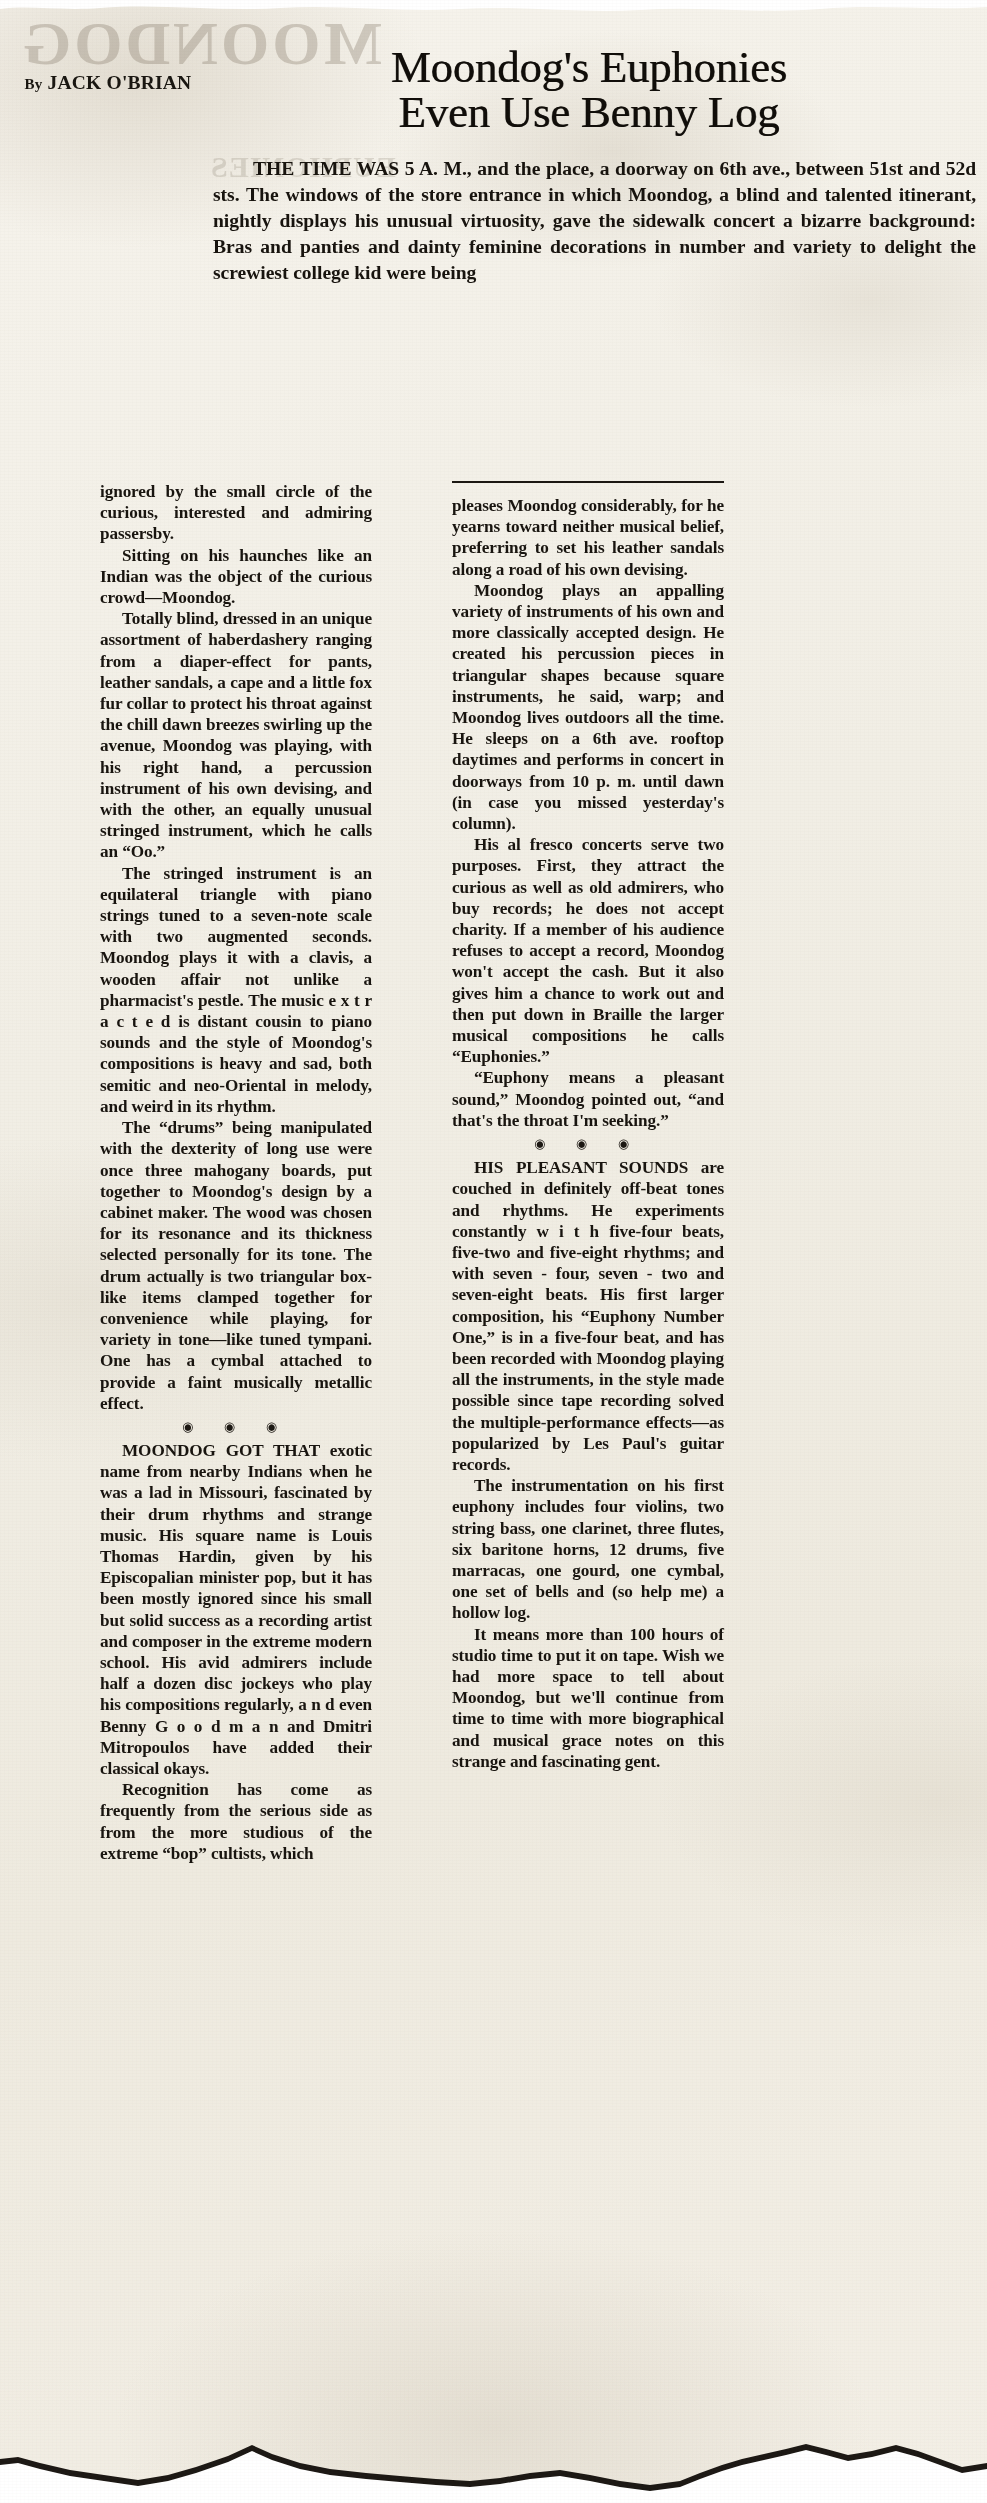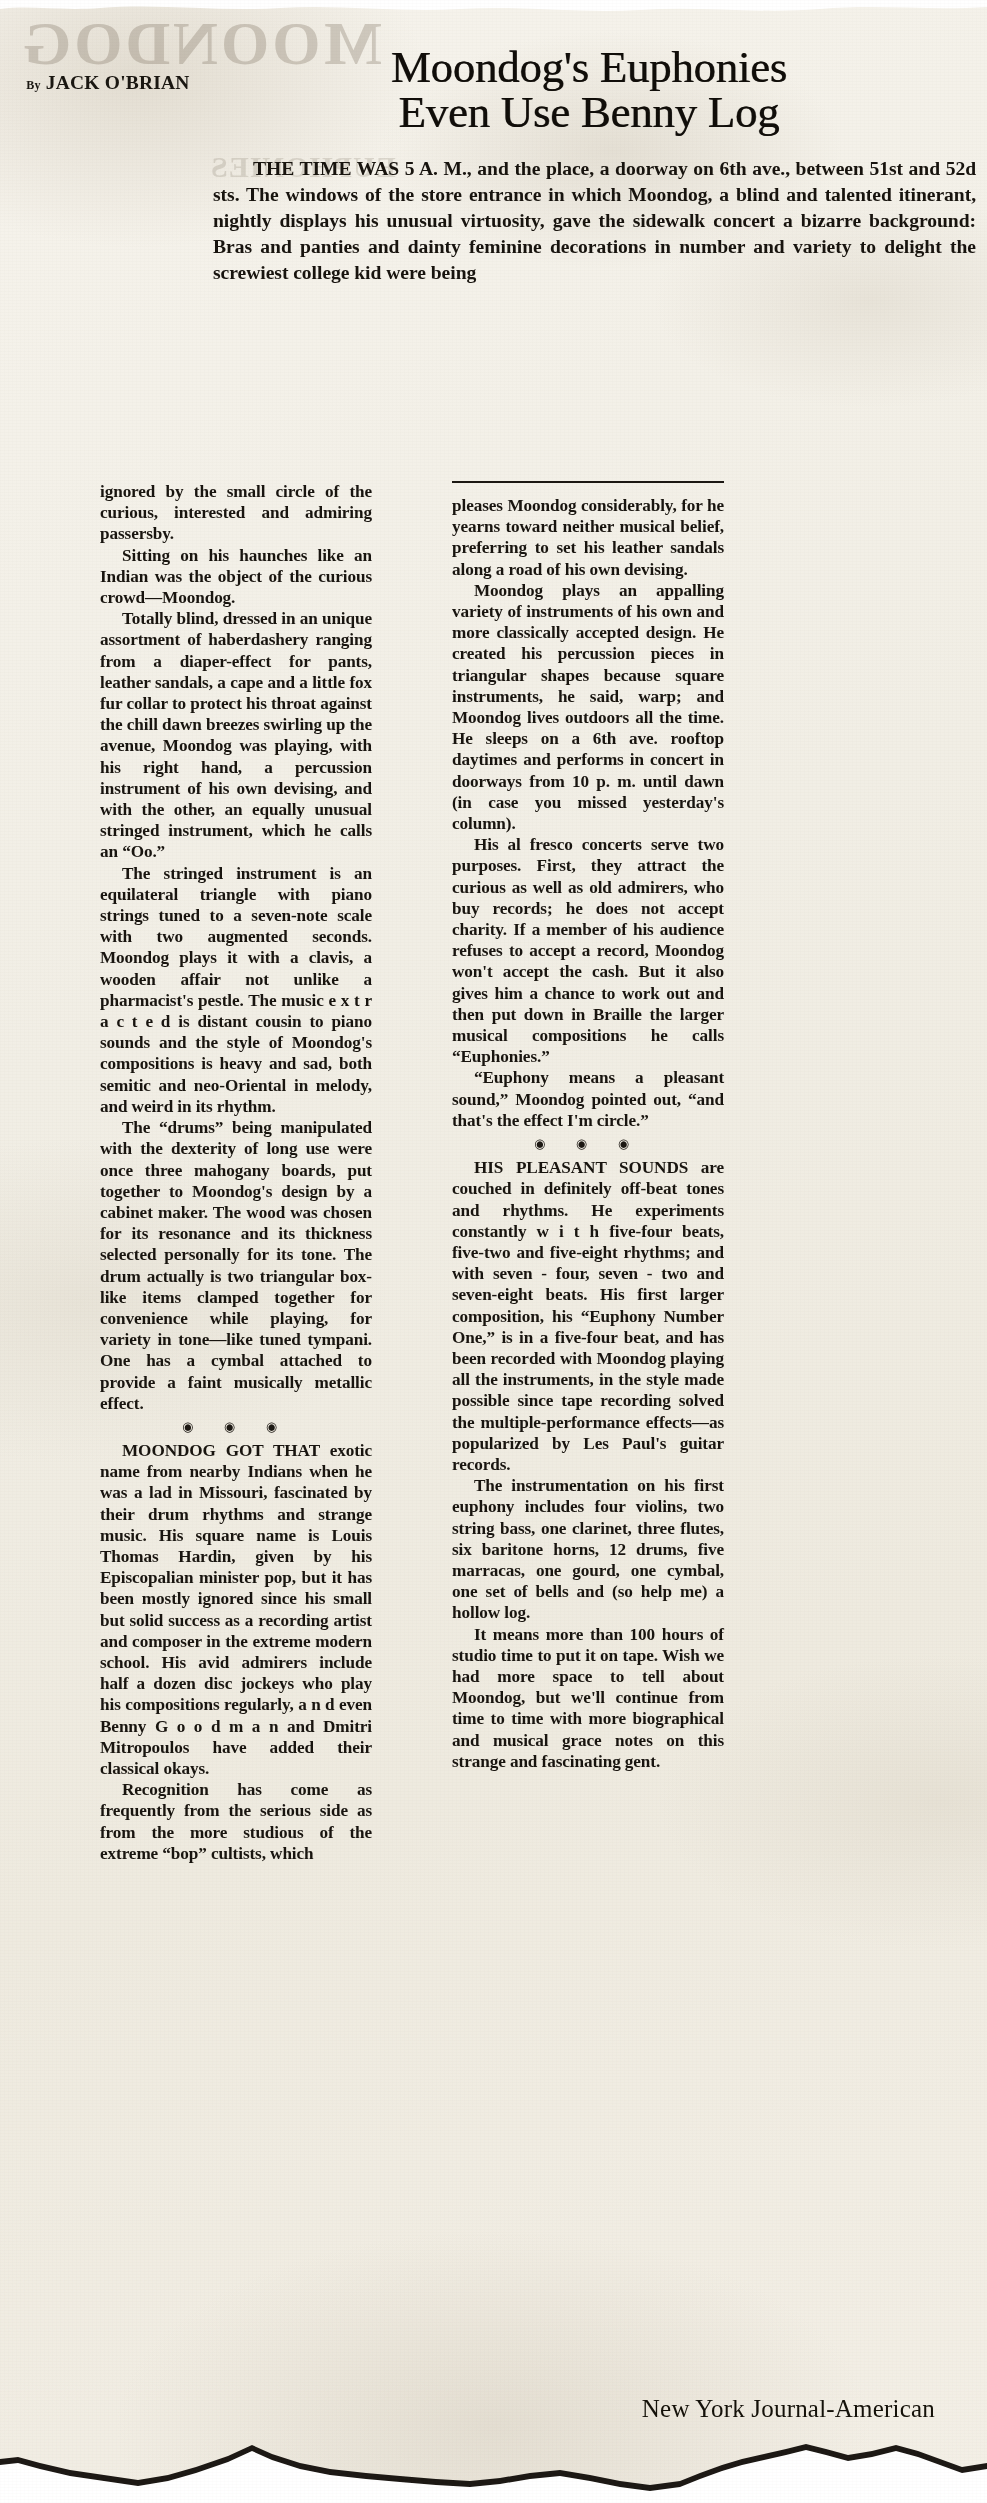--- a/index.html
+++ b/index.html
@@ -62,21 +62,21 @@
     text-align: center;
   }
   #byline-box .byline-text {
     font-family: "Liberation Serif", serif;
     font-weight: 700;
     font-size: 19.5px;
     letter-spacing: 0.2px;
     color: #191611;
   }
   #byline-box .byline-text .small {
-    font-size: 12px;
+    font-size: 15px;
   }
 
   
   #headline {
     position: absolute;
     left: 204px;
     top: 45px;
     width: 770px;
     text-align: center;
   }
@@ -231,33 +231,32 @@
         <p>Recognition has come as frequently from the serious side as from the more studious of the extreme “bop” cultists, which</p>
       </div>
     </div>
 
     <div class="col" id="col-right">
       <div class="rule-top"></div>
       <div>
         <p class="noindent">pleases Moondog considerably, for he yearns toward neither musical belief, preferring to set his leather sandals along a road of his own devising.</p>
         <p>Moondog plays an appalling variety of instruments of his own and more classically accepted design. He created his percussion pieces in triangular shapes because square instruments, he said, warp; and Moondog lives outdoors all the time. He sleeps on a 6th ave. rooftop daytimes and performs in concert in doorways from 10 p. m. until dawn (in case you missed yesterday's column).</p>
         <p>His al fresco concerts serve two purposes. First, they attract the curious as well as old admirers, who buy records; he does not accept charity. If a member of his audience refuses to accept a record, Moondog won't accept the cash. But it also gives him a chance to work out and then put down in Braille the larger musical compositions he calls “Euphonies.”</p>
-        <p>“Euphony means a pleasant sound,” Moondog pointed out, “and that's the effect I'm circle.”</p>
+        <p>“Euphony means a pleasant sound,” Moondog pointed out, “and that's the throat I'm seeking.”</p>
       </div>
       <div class="ornaments">◉ ◉ ◉</div>
       <div>
         <p>HIS PLEASANT SOUNDS are couched in definitely off-beat tones and rhythms. He experiments constantly w i t h five-four beats, five-two and five-eight rhythms; and with seven - four,  seven - two and seven-eight beats. His first larger composition, his “Euphony Number One,” is in a five-four beat, and has been recorded with Moondog playing all the instruments, in the style made possible since tape recording solved the multiple-performance effects—as popularized by Les Paul's guitar records.</p>
         <p>The instrumentation on his first euphony includes four violins, two string bass, one clarinet, three flutes, six baritone horns, 12 drums, five marracas, one gourd, one cymbal, one set of bells and (so help me) a hollow log.</p>
         <p>It means more than 100 hours of studio time to put it on tape. Wish we had more space to tell about Moondog, but we'll continue from time to time with more biographical and musical grace notes on this strange and fascinating gent.</p>
       </div>
     </div>
 
   </div>
 
-  <div id="footer-masthead">New York Journal-American</div>
 
   <svg id="torn-edge" viewBox="0 0 987 80" preserveAspectRatio="none">
     <path d="M0,36 L18,34 L40,40 L70,47 L104,52 L138,57 L168,52 L196,44 L228,33 L252,22 L272,31 L300,40 L330,46 L366,50 L400,53 L436,56 L470,58 L500,55 L530,50 L560,47 L590,52 L620,58 L650,62 L680,58 L700,50 L722,42 L742,36 L764,31 L786,26 L806,21 L826,26 L848,32 L872,28 L896,22 L918,28 L940,36 L962,44 L987,40 L987,80 L0,80 Z" fill="#1c1814"></path>
     <path d="M0,42 L18,40 L40,46 L70,53 L104,58 L138,63 L168,58 L196,50 L228,39 L252,28 L272,37 L300,46 L330,52 L366,56 L400,59 L436,62 L470,64 L500,61 L530,56 L560,53 L590,58 L620,64 L650,68 L680,64 L700,56 L722,48 L742,42 L764,37 L786,32 L806,27 L826,32 L848,38 L872,34 L896,28 L918,34 L940,42 L962,50 L987,46 L987,80 L0,80 Z" fill="#ffffff"></path>
   </svg>
 
   <div id="grain"></div>
 </div>
 
 </body></html>

